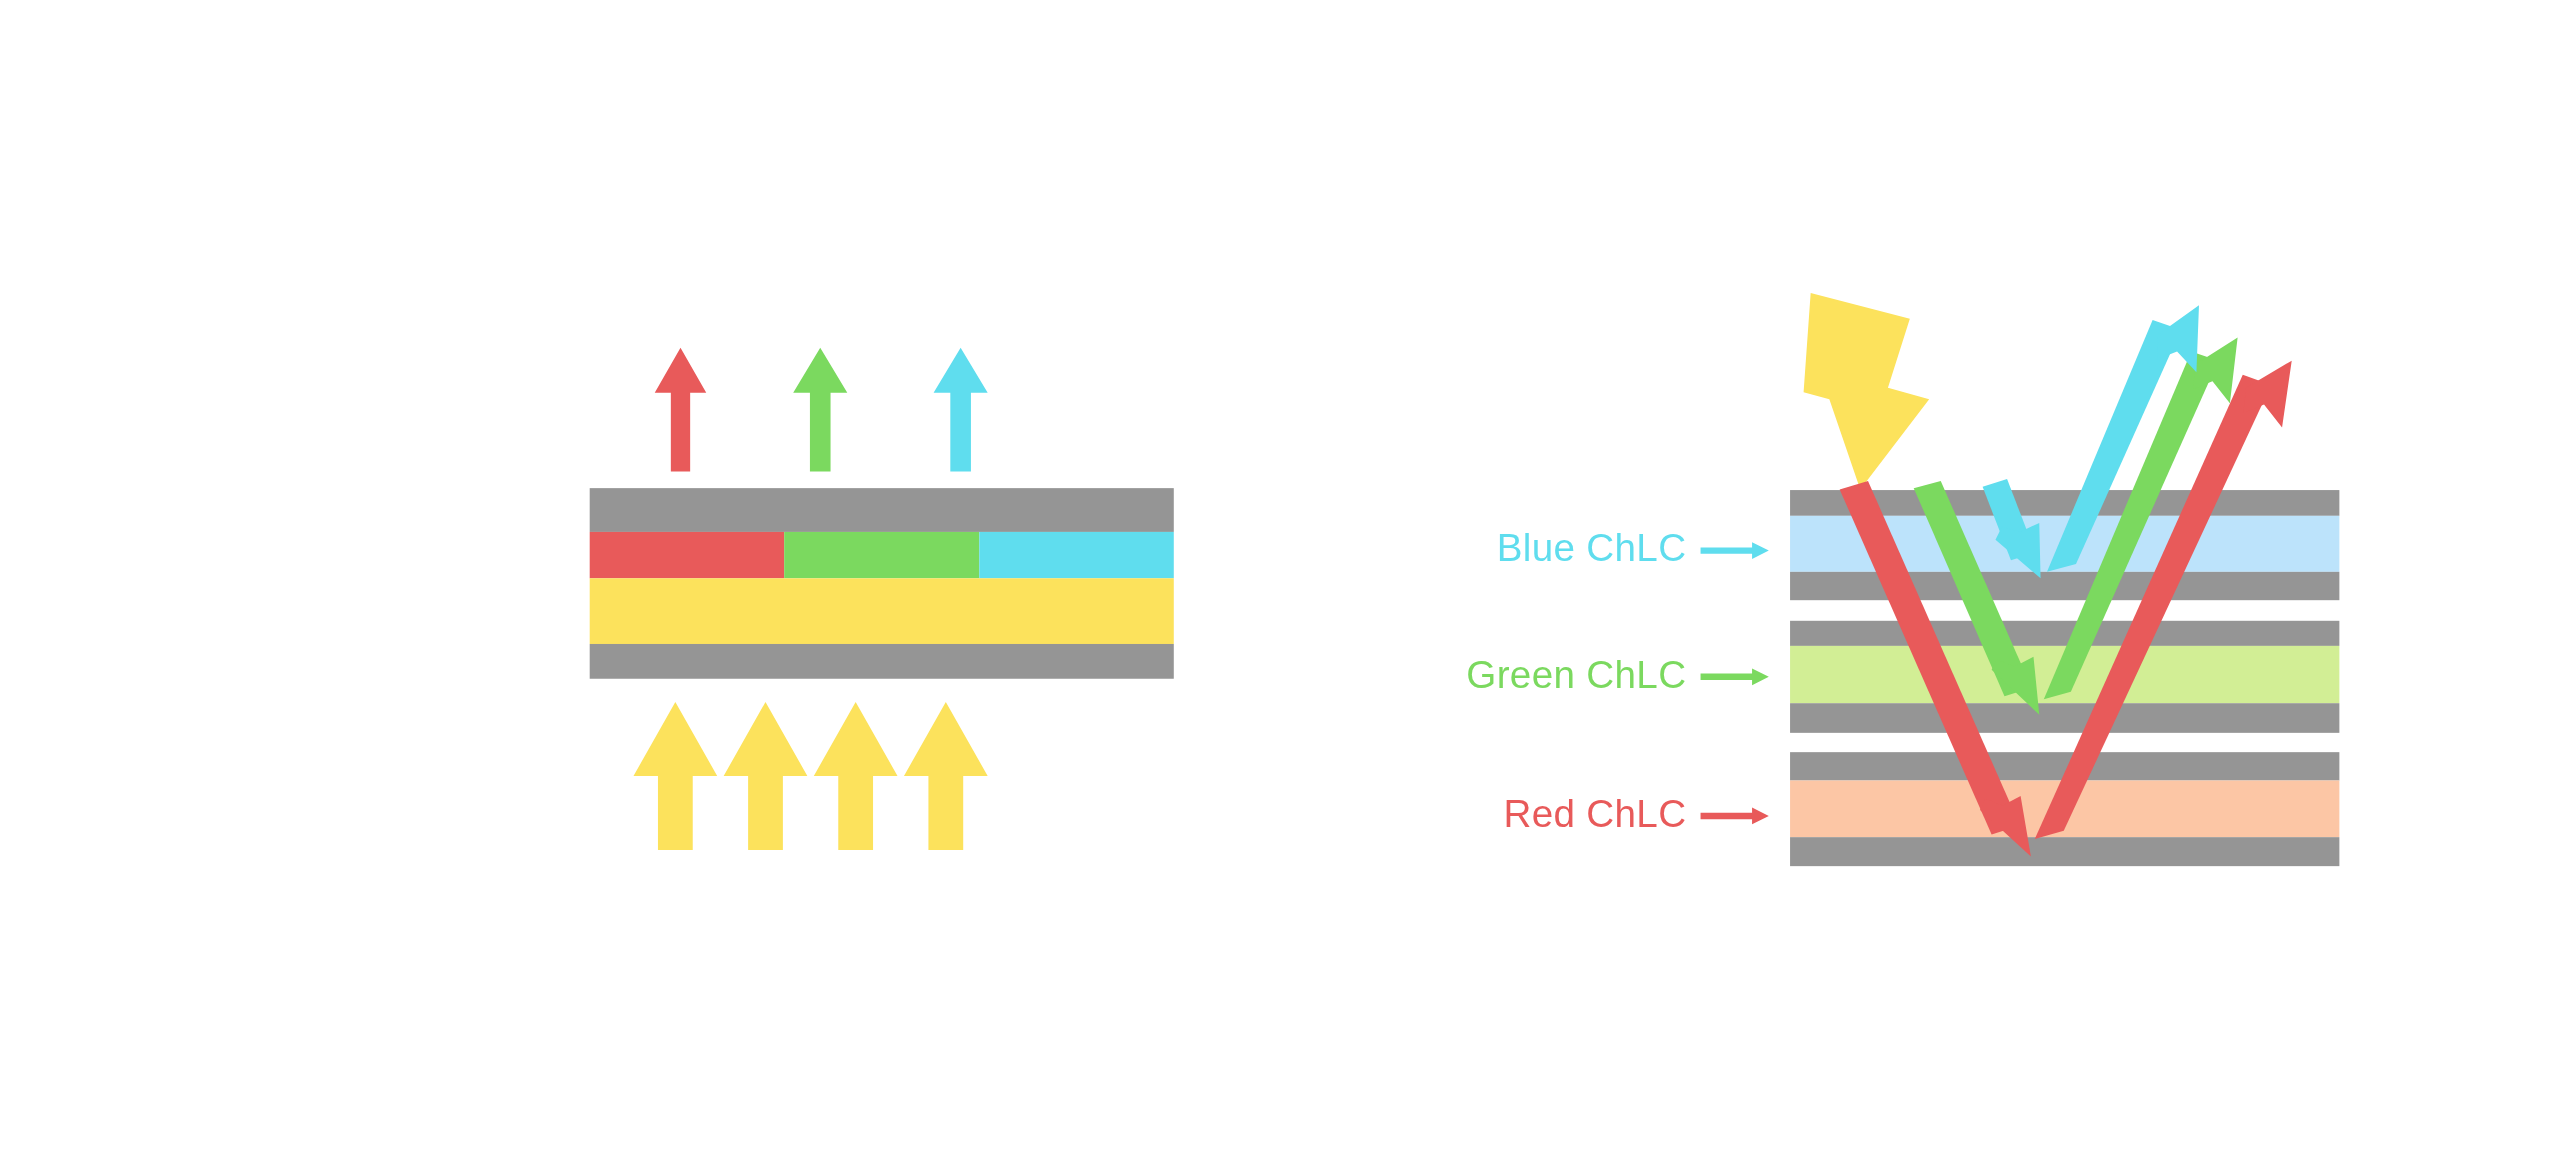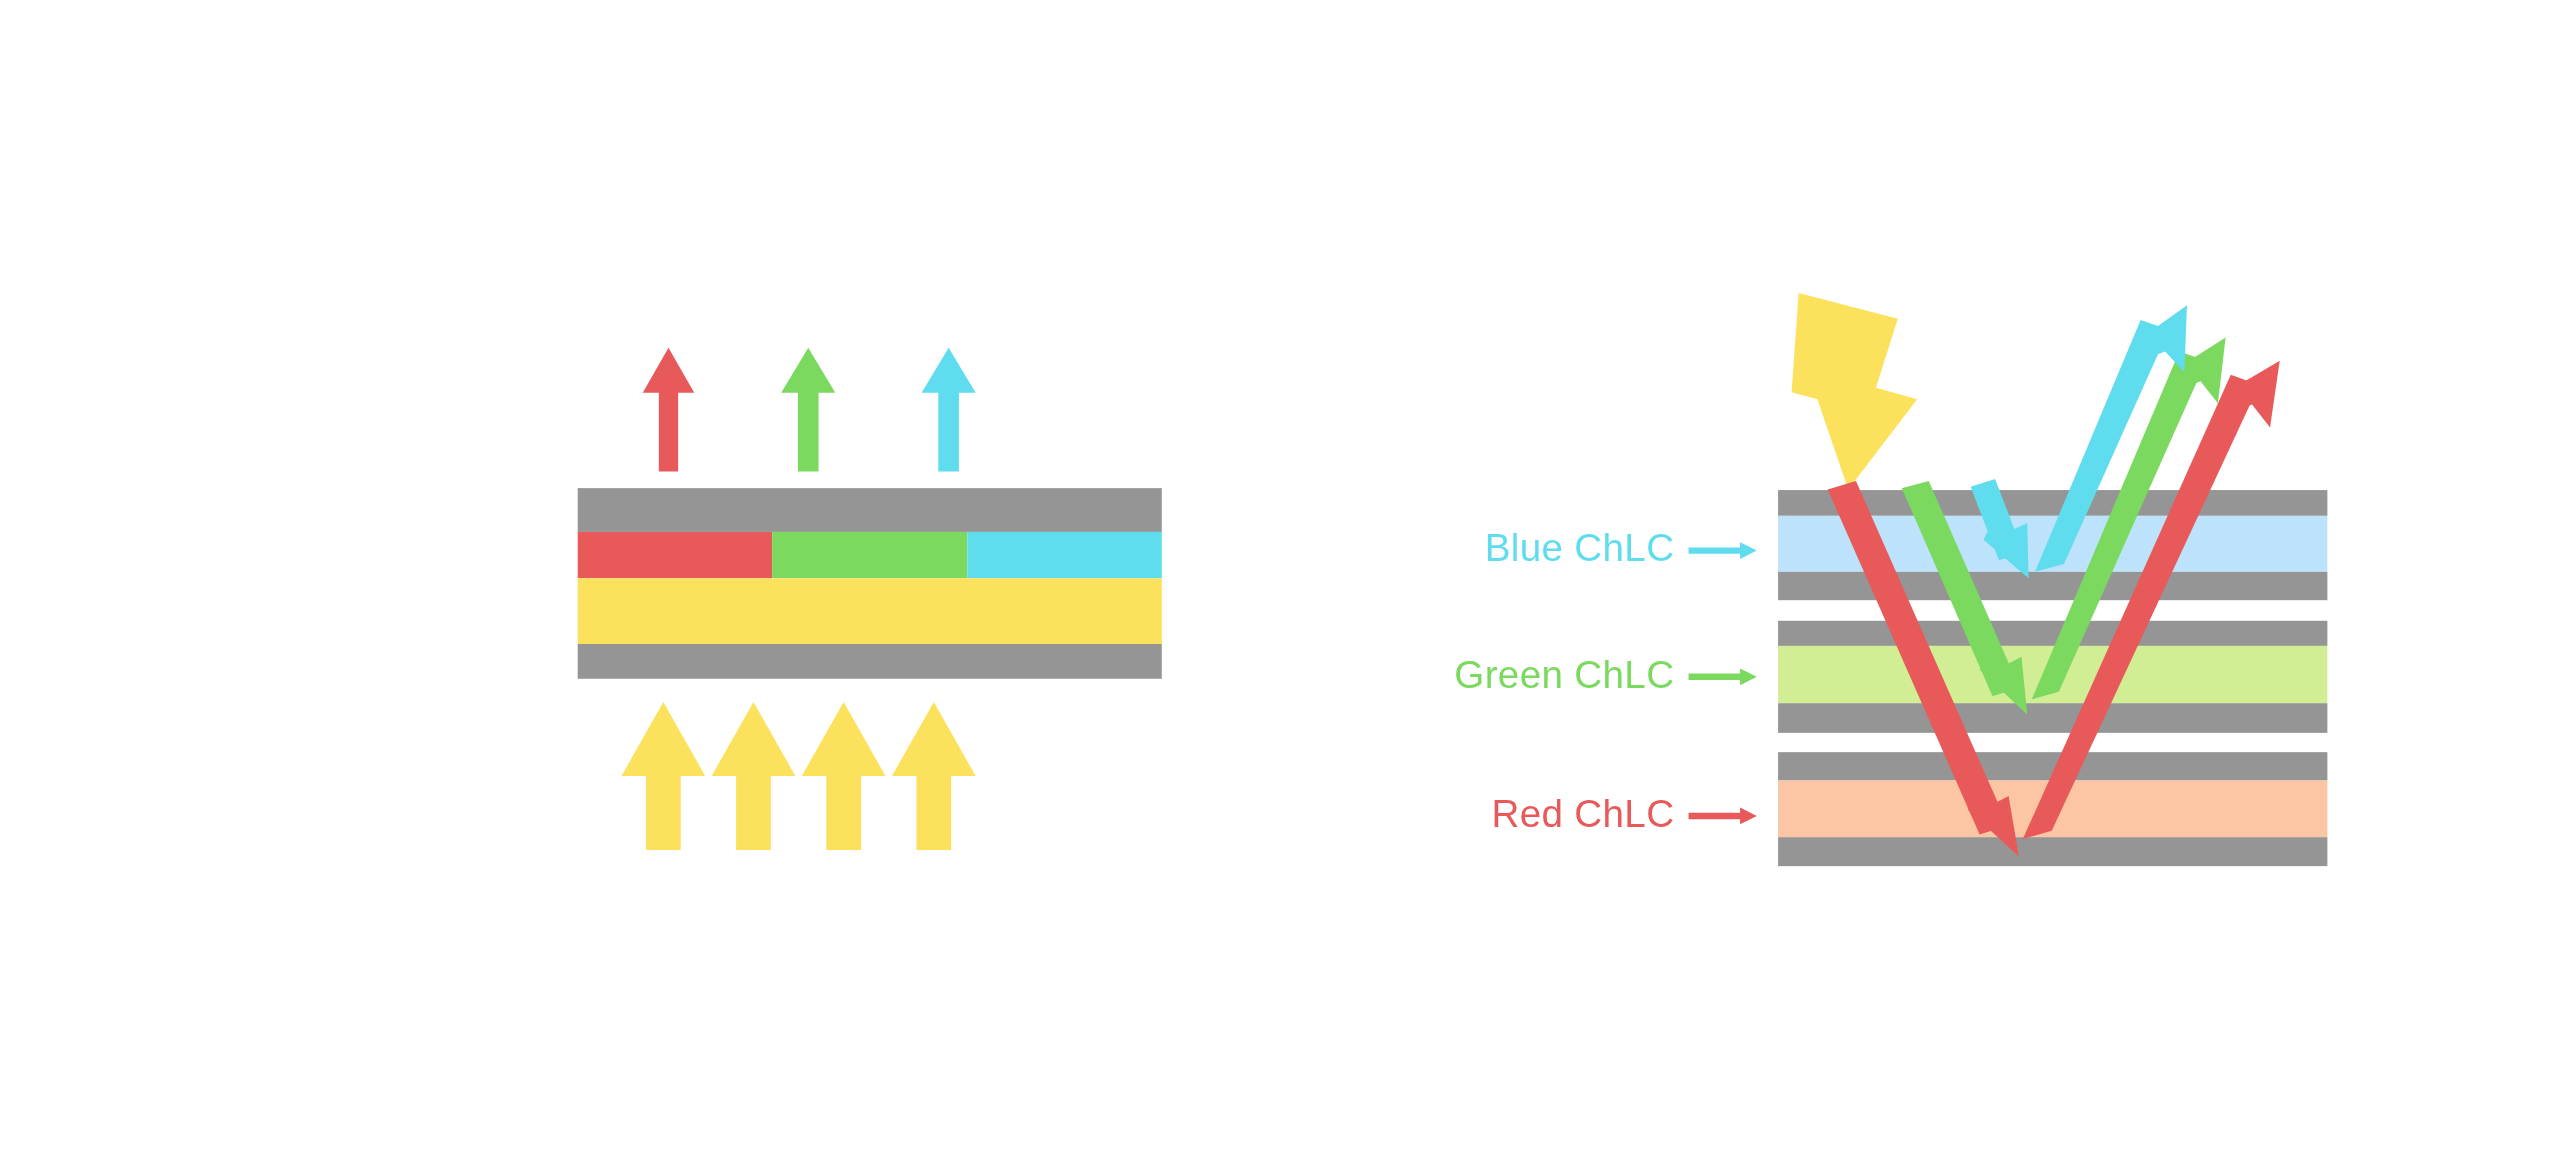--- a/index.html
+++ b/index.html
@@ -1,20 +1,20 @@
 <!DOCTYPE html>
 <html style="font-size:10.3px"><head>
 <meta charset="utf-8">
 <style>
   html,body{margin:0;padding:0;background:#ffffff;}
   body{
     width:2576px;height:1154px;position:relative;overflow:hidden;
     font-family:"Liberation Sans", sans-serif;
   }
-  #stage{position:absolute;left:0;top:0;width:2260px;height:1154px;}
+  #stage{position:absolute;left:12px;top:0;width:2260px;height:1154px;}
   svg.figure{position:absolute;left:0;top:0;width:2576px;height:1154px;display:block;}
   .lbl{
     font-family:"Liberation Sans", sans-serif;
     font-size:60px;
     font-weight:400;
     letter-spacing:0.5px;
     dominant-baseline:middle;
     text-anchor:end;
   }
 </style>

